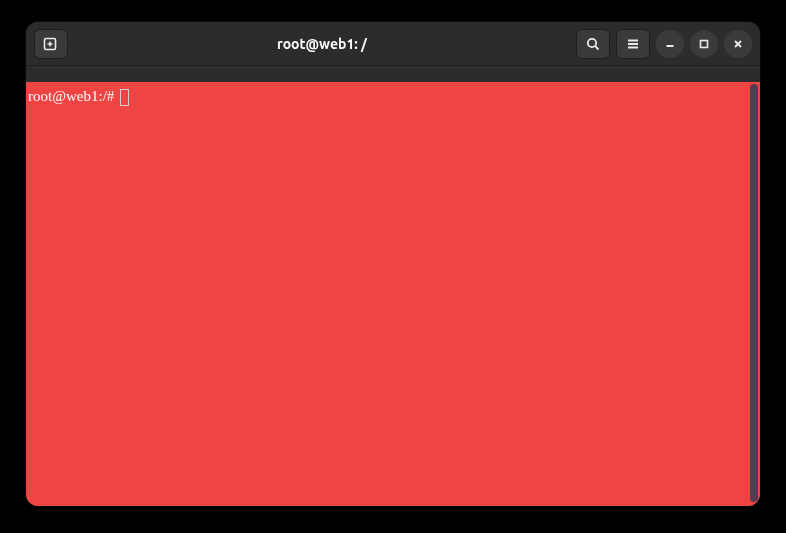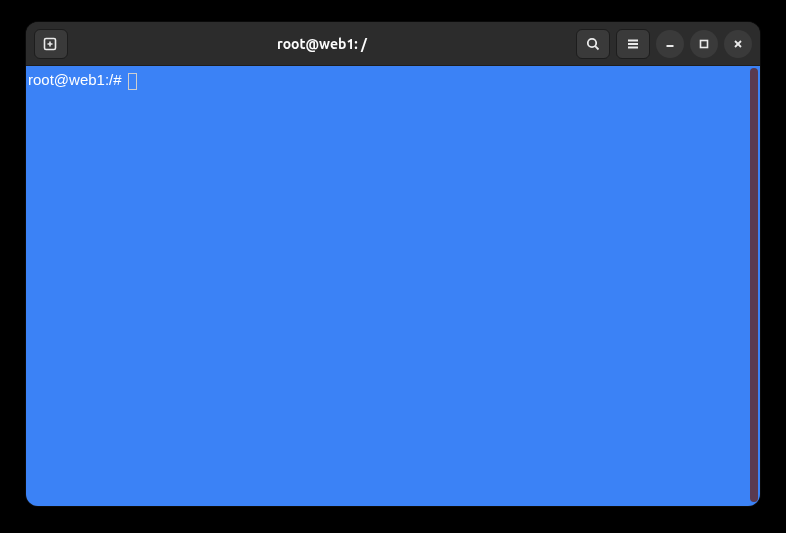--- a/index.html
+++ b/index.html
@@ -16,20 +16,21 @@
     }
     .window {
       width: 734px;
       height: 484px;
       background: #2c2c2c;
       border-radius: 12px;
       overflow: hidden;
       display: flex;
       flex-direction: column;
       box-shadow: 0 0 0 1px rgba(255,255,255,0.04);
+      gap: 16px;
     }
     .titlebar {
       height: 44px;
       background: #2c2c2c;
       display: flex;
       align-items: center;
       padding: 0 8px;
       gap: 6px;
       border-bottom: 1px solid #1e1e1e;
     }
@@ -60,23 +61,23 @@
       background: #3a3a3a;
       display: flex;
       align-items: center;
       justify-content: center;
       color: #eaeaea;
       cursor: pointer;
     }
     .icon { display: block; }
     .terminal {
       flex: 1;
-      background: #3b82f6;
+      background: #ef4444;
       color: #ffffff;
-      font-family: Liberation Sans, sans-serif;
+      font-family: Liberation Serif, serif;
       font-size: 15px;
       padding: 4px 18px 4px 2px;
       position: relative;
       overflow: hidden;
     }
     .term-line {
       display: flex;
       align-items: center;
       gap: 6px;
       white-space: pre;

